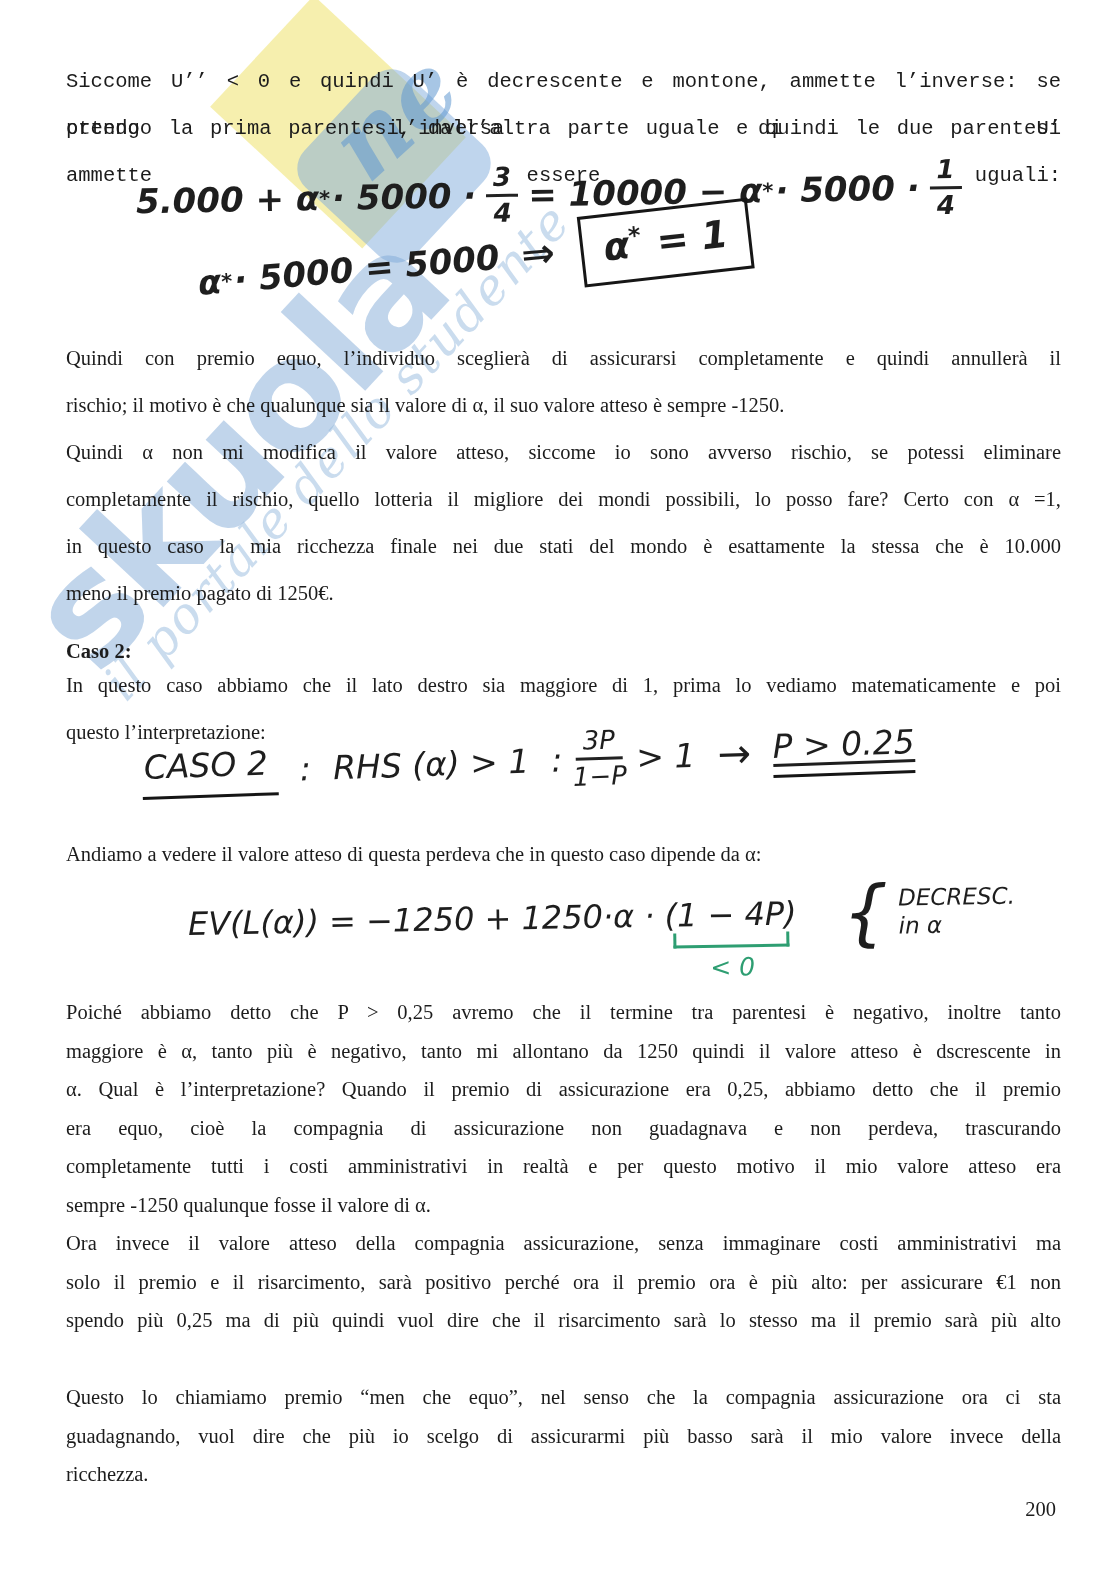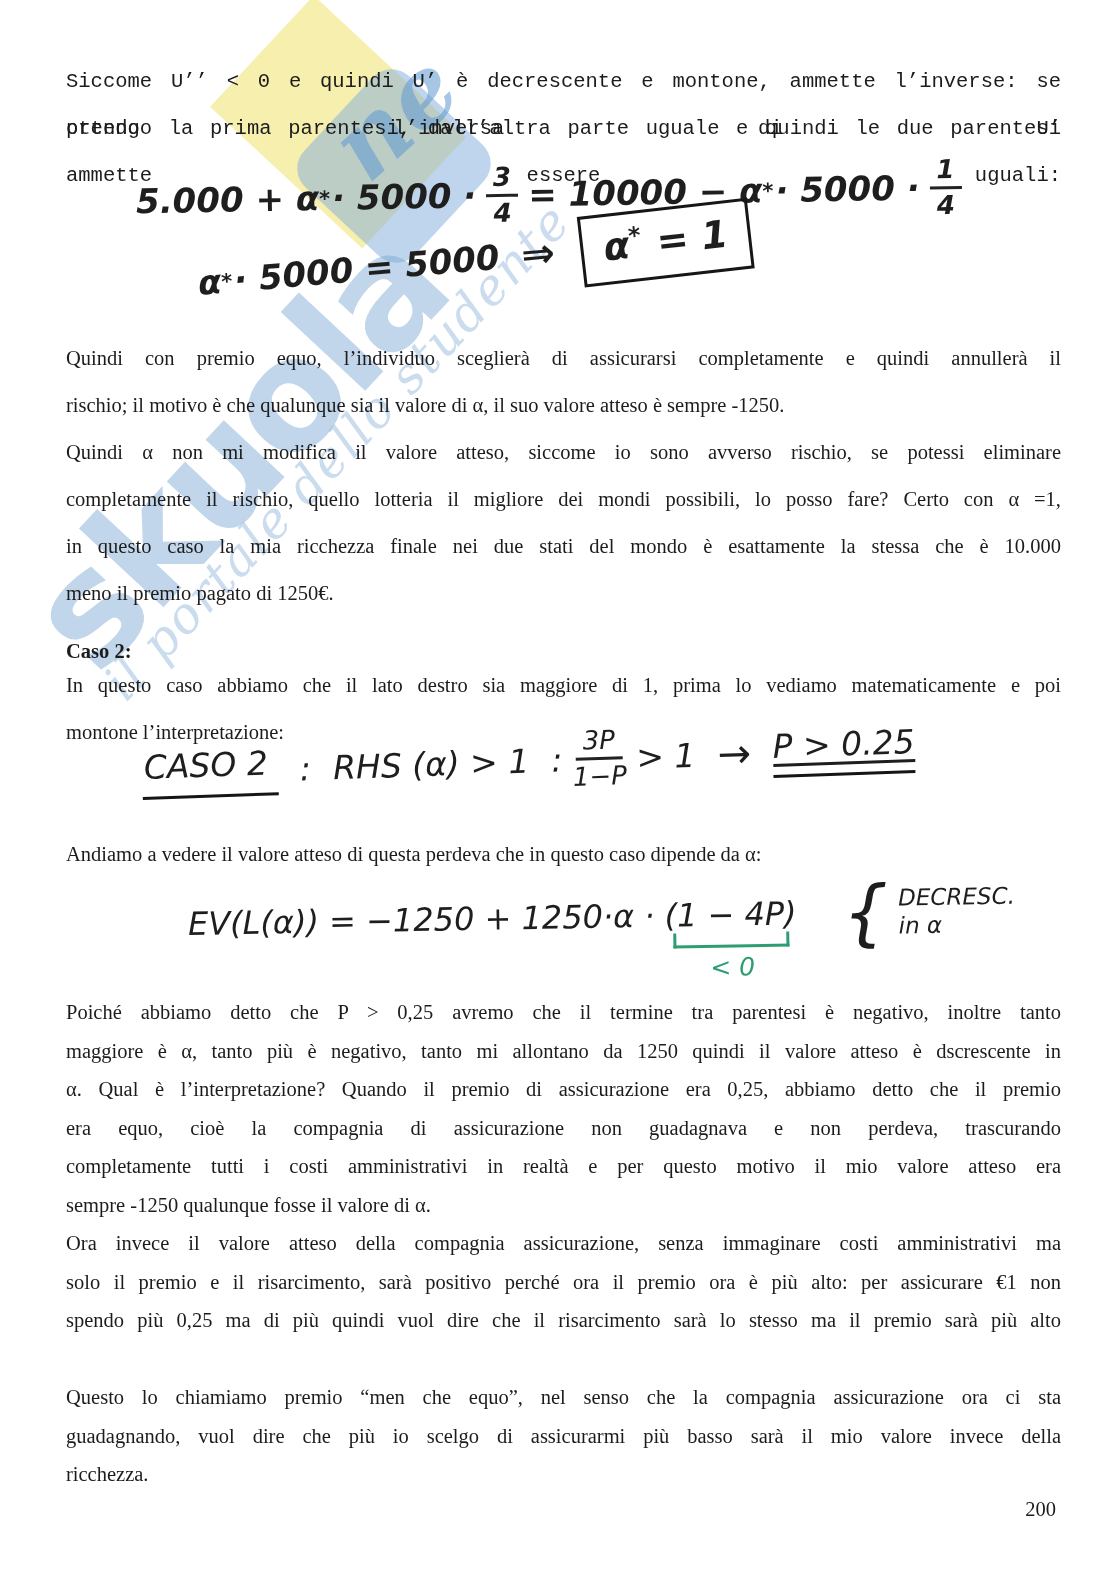--- a/index.html
+++ b/index.html
@@ -109,21 +109,21 @@
     <div class="line jl">in questo caso la mia ricchezza finale nei due stati del mondo è esattamente la stessa che è 10.000</div>
     <div class="line">meno il premio pagato di 1250€.</div>
   </div>
 
   <div class="blk lh47" style="top:628px;">
     <div class="line bold">Caso 2:</div>
   </div>
 
   <div class="blk lh47" style="top:662px;">
     <div class="line jl">In questo caso abbiamo che il lato destro sia maggiore di 1, prima lo vediamo matematicamente e poi</div>
-    <div class="line">montone l’interpretazione:</div>
+    <div class="line">questo l’interpretazione:</div>
   </div>
 
   <div class="hw" style="left:142px;top:742px;font-size:33px;transform:rotate(-2deg);transform-origin:0 50%;">
     <div class="hw-row">
       <span class="u1">CASO 2</span>
       <span class="gap"></span>
       <span>:</span>
       <span class="gap"></span>
       <span>RHS (α) &gt; 1</span>
       <span class="gap"></span>

